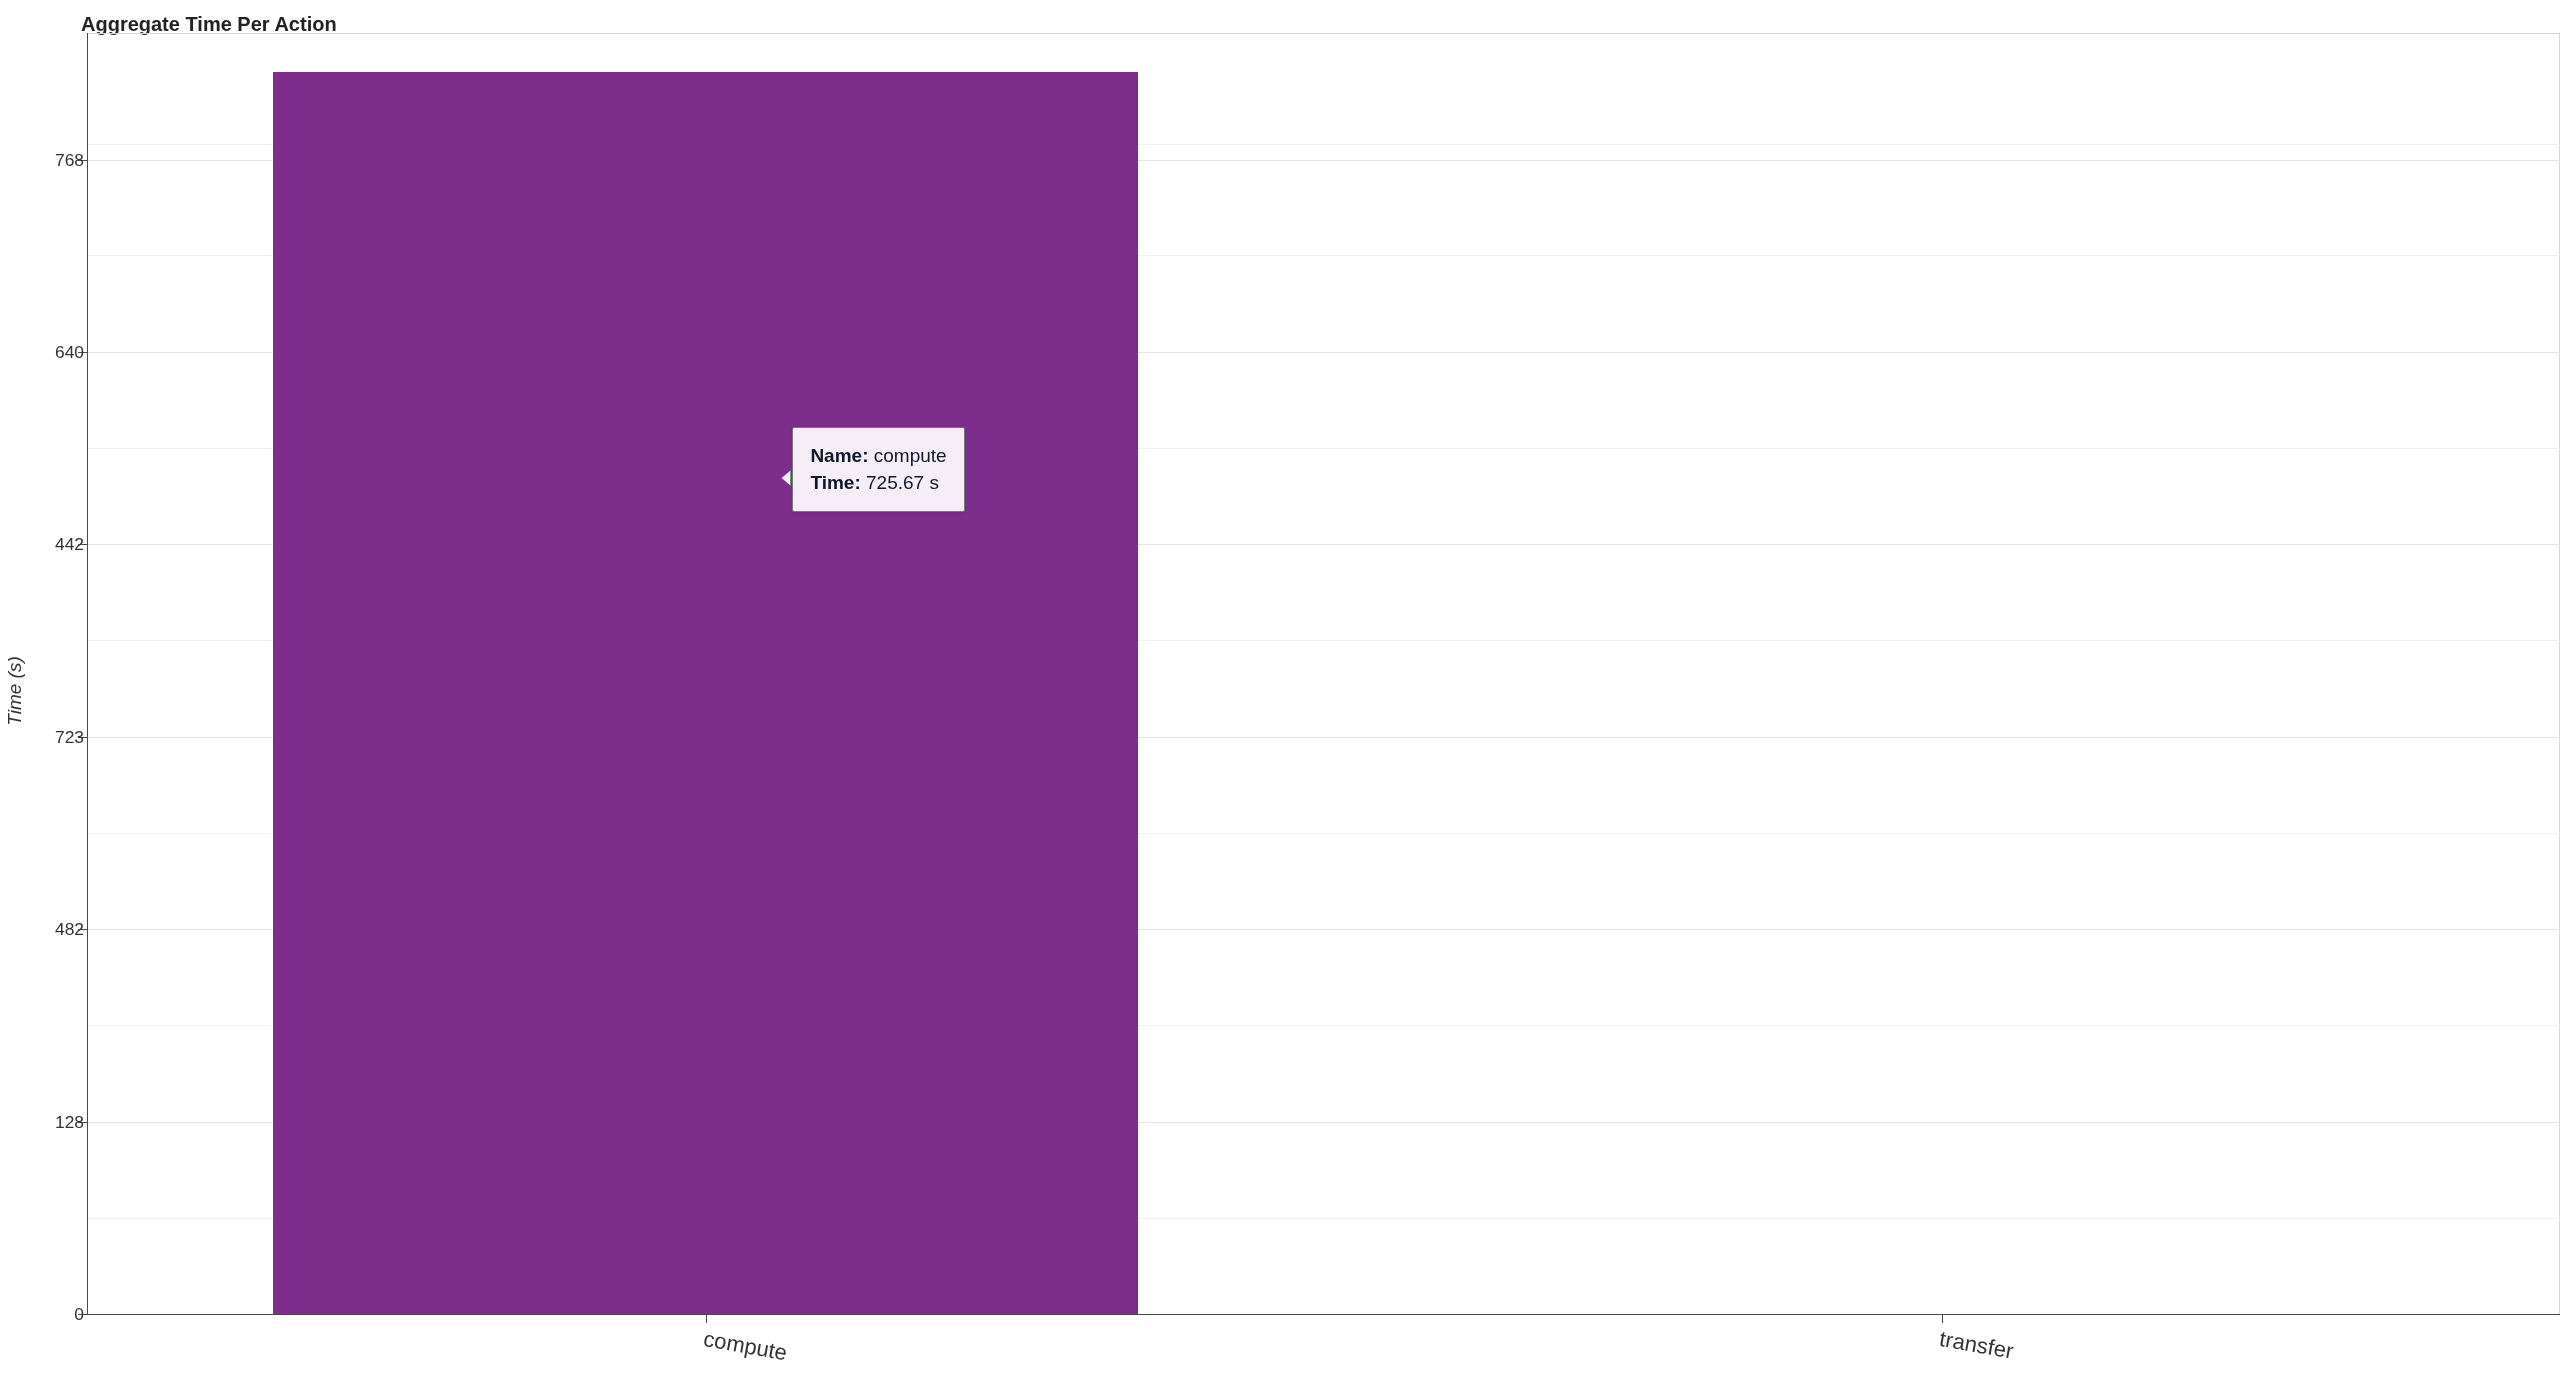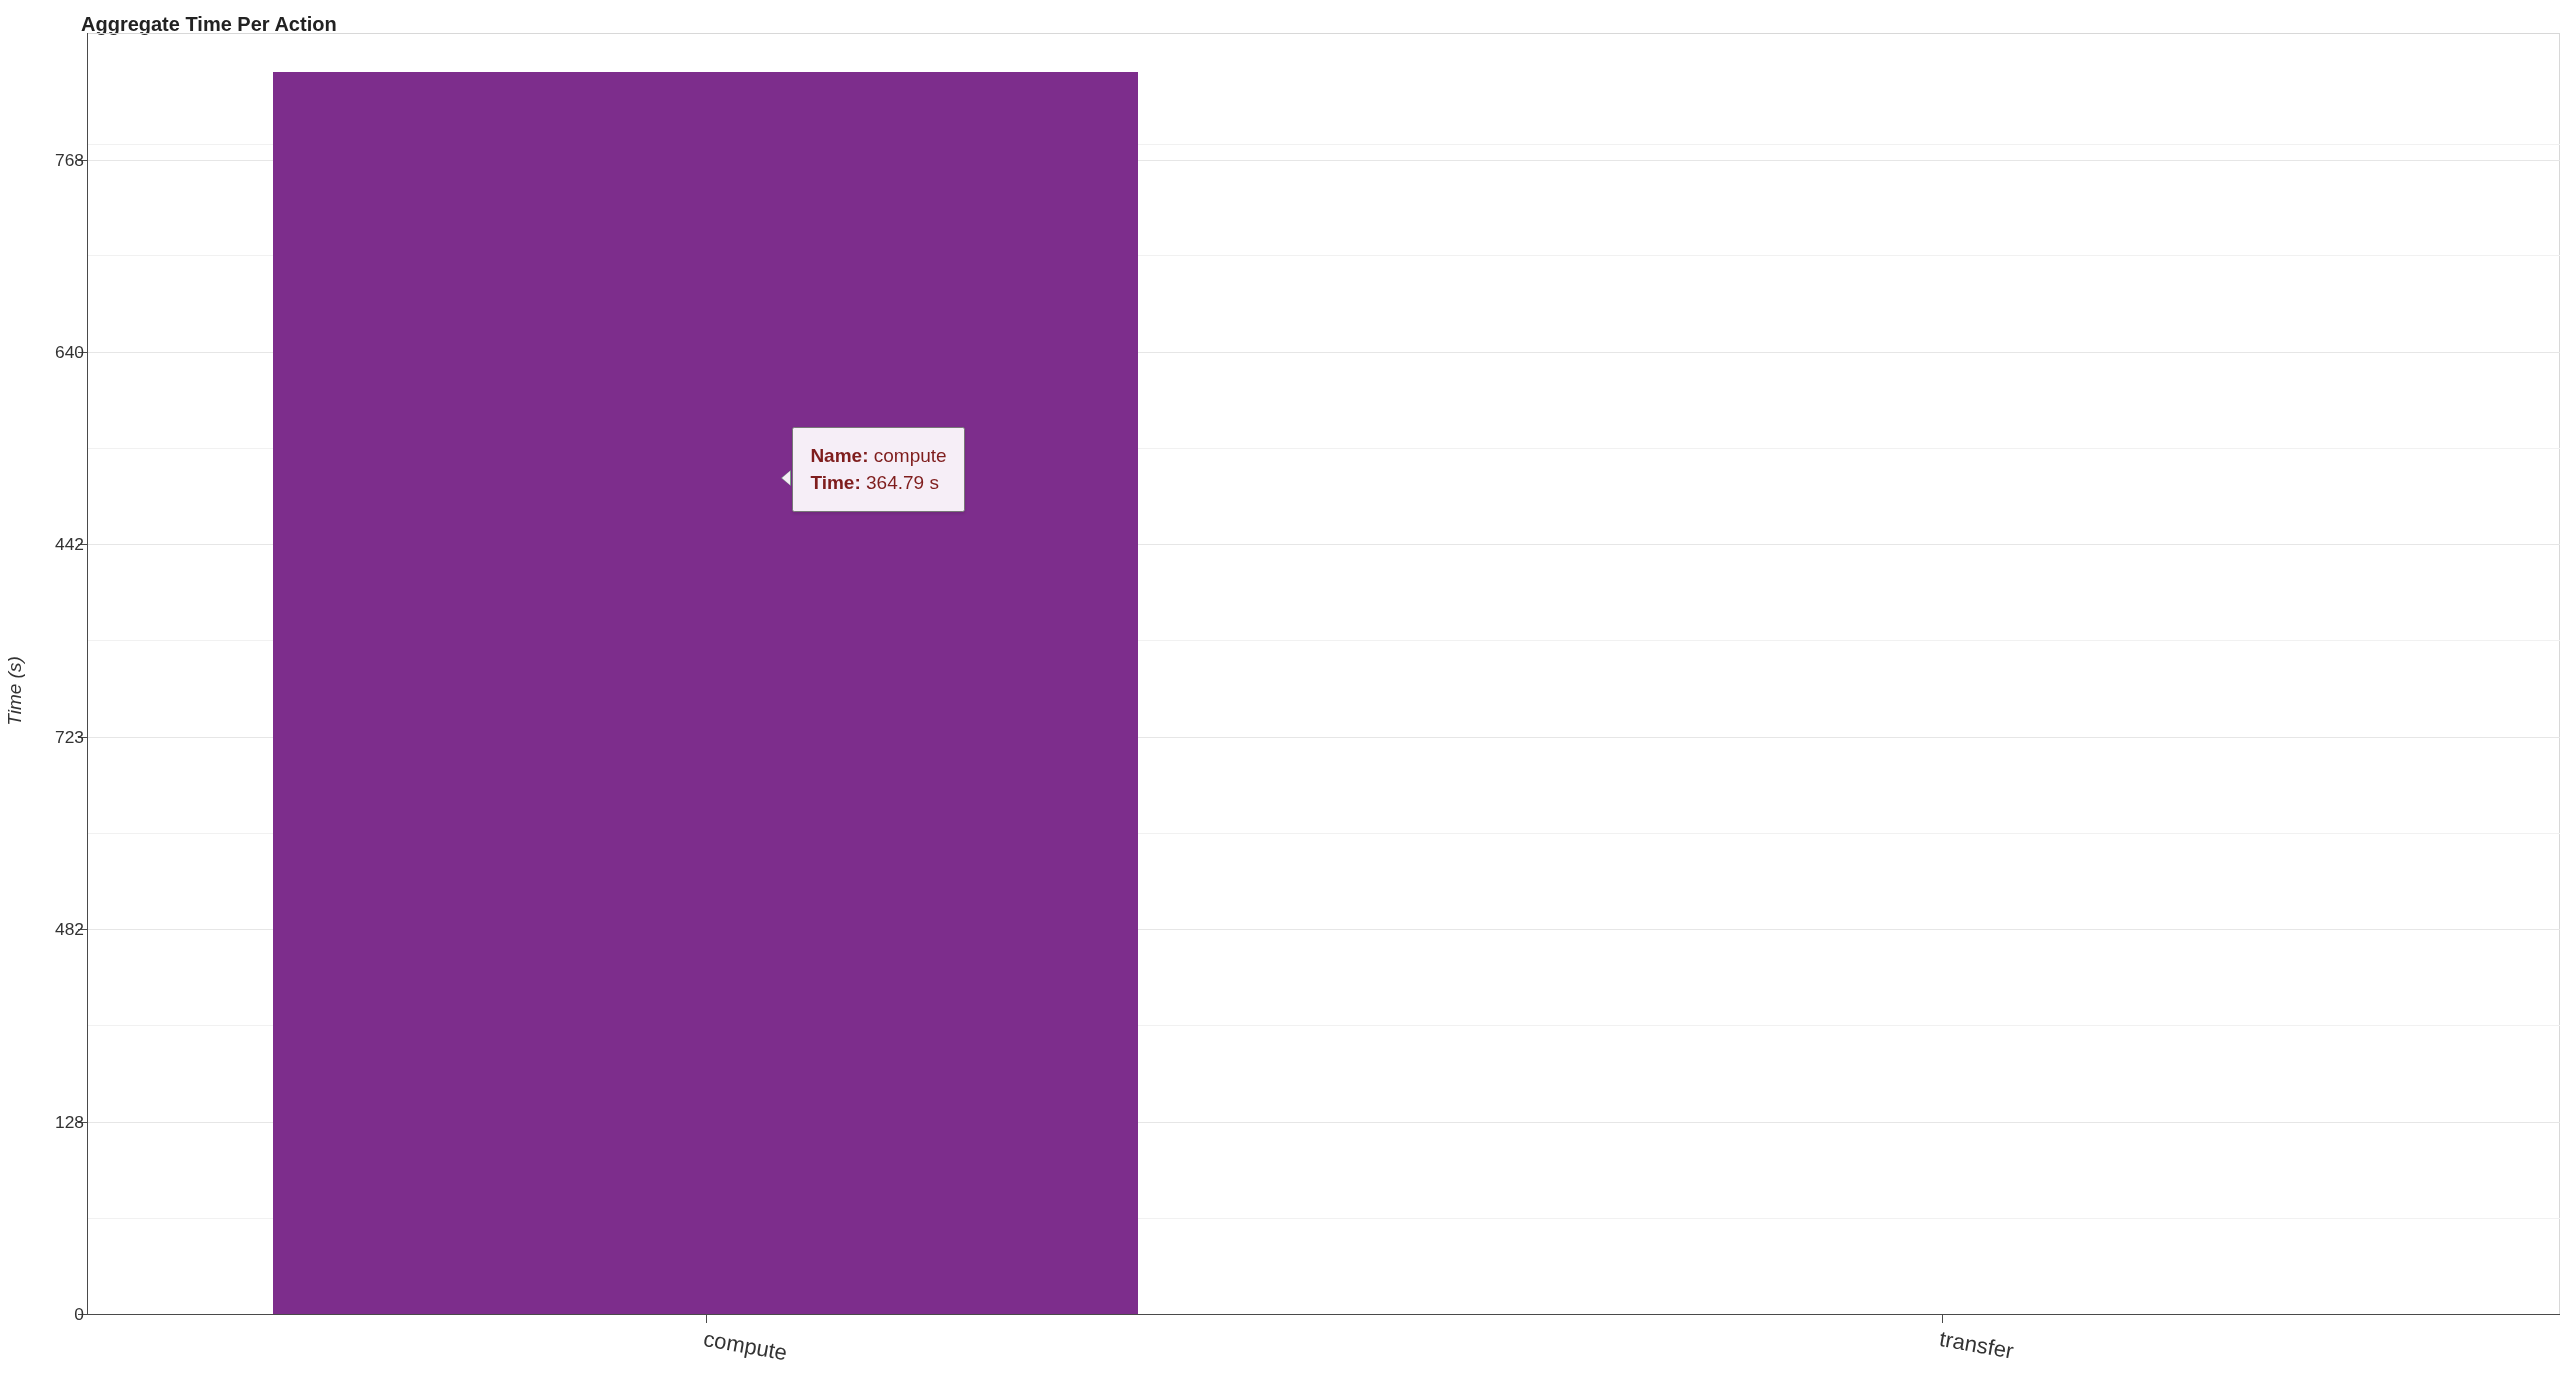--- a/index.html
+++ b/index.html
@@ -125,21 +125,21 @@
   }
 
   
   .tooltip {
     position: absolute;
     background: #f6eef7;
     border: 0.7px solid #777;
     border-radius: 2.2px;
     padding: 13px 17.4px;
     font-size: 19px;
-    color: #7f1d1d;
+    color: #0f172a;
     box-shadow: 0 1.4px 2.9px rgba(0,0,0,0.1);
     min-width: 109px;
   }
   .tooltip .row { margin: 4.3px 0; }
   .tooltip .lbl { font-weight: 700; }
   .tooltip-caret {
     position: absolute;
     width: 0; height: 0;
     border-top: 8.7px solid transparent;
     border-bottom: 8.7px solid transparent;
@@ -216,18 +216,18 @@
   <div class="xtick-label" style="left:1942px">transfer</div>
 
   <div class="tooltip-caret" style="left:781px; top:470px"></div>
   <div class="tooltip" style="left:792px; top:427px">
     <div class="row">
       <span class="lbl">Name:</span>
       <span>compute</span>
     </div>
     <div class="row">
       <span class="lbl">Time:</span>
-      <span>364.79 s</span>
+      <span>725.67 s</span>
     </div>
   </div>
 
 </div>
 
 
 </body></html>

